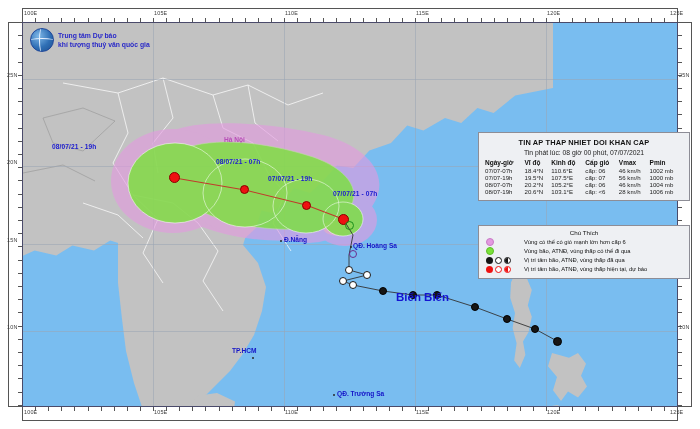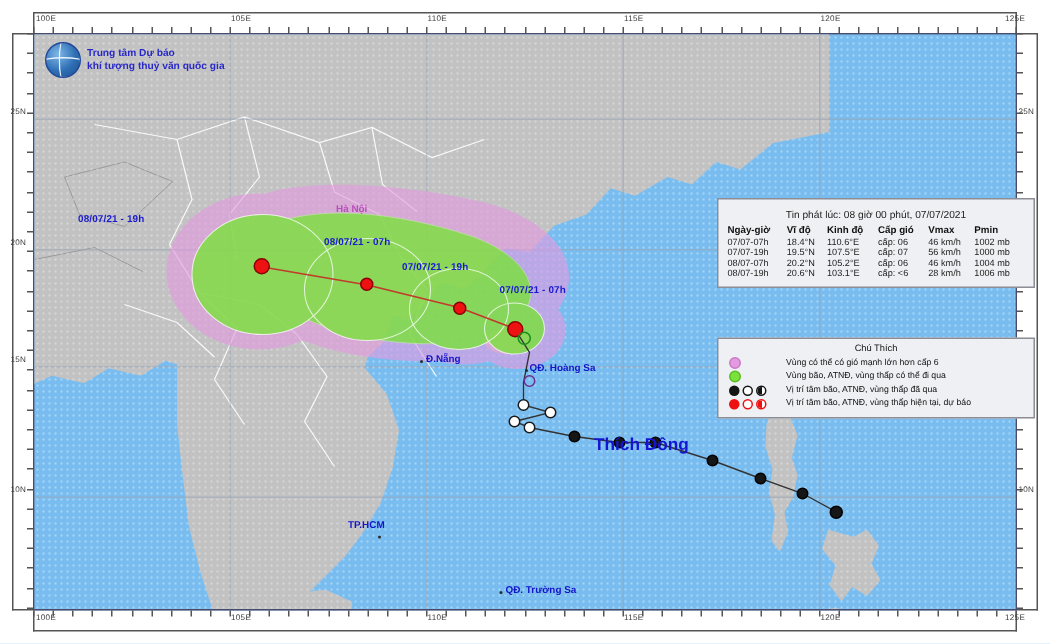--- a/index.html
+++ b/index.html
@@ -249,21 +249,21 @@
 
     <div class="citydot" style="left:252px;top:357px;"></div>
     <div class="citylabel" style="left:232px;top:347px;">TP.HCM</div>
 
     <div class="citydot" style="left:350px;top:246px;"></div>
     <div class="citylabel" style="left:353px;top:242px;">QĐ. Hoàng Sa</div>
 
     <div class="citydot" style="left:333px;top:394px;"></div>
     <div class="citylabel" style="left:337px;top:390px;">QĐ. Trường Sa</div>
 
-    <div class="sealabel" style="left:396px;top:291px;">Thích Đông</div>
+    <div class="sealabel" style="left:396px;top:291px;">Biển Biển</div>
   </div>
 
   <div id="axis-labels">
       <div class="axlab" style="left: 24px; top: 10px;">100E</div>
       <div class="axlab" style="left: 24px; top: 409px;">100E</div>
       <div class="axlab" style="left: 154px; top: 10px;">105E</div>
       <div class="axlab" style="left: 154px; top: 409px;">105E</div>
       <div class="axlab" style="left: 285px; top: 10px;">110E</div>
       <div class="axlab" style="left: 285px; top: 409px;">110E</div>
       <div class="axlab" style="left: 416px; top: 10px;">115E</div>
@@ -448,20 +448,21 @@
 
   <div id="logo">
     <div class="globe"></div>
     <div class="ltext">
       <div>Trung tâm Dự báo</div>
       <div>khí tượng thuỷ văn quốc gia</div>
     </div>
   </div>
 
   <div id="infopanel">
+    <div class="title">TIN AP THAP NHIET DOI KHAN CAP</div>
     <div class="subtitle">Tin phát lúc: 08 giờ 00 phút, 07/07/2021</div>
     <table class="fc">
       <thead>
           <tr id="fc-head">
             <th>Ngày-giờ</th>
             <th>Vĩ độ</th>
             <th>Kinh độ</th>
             <th>Cấp gió</th>
             <th>Vmax</th>
             <th>Pmin</th>

